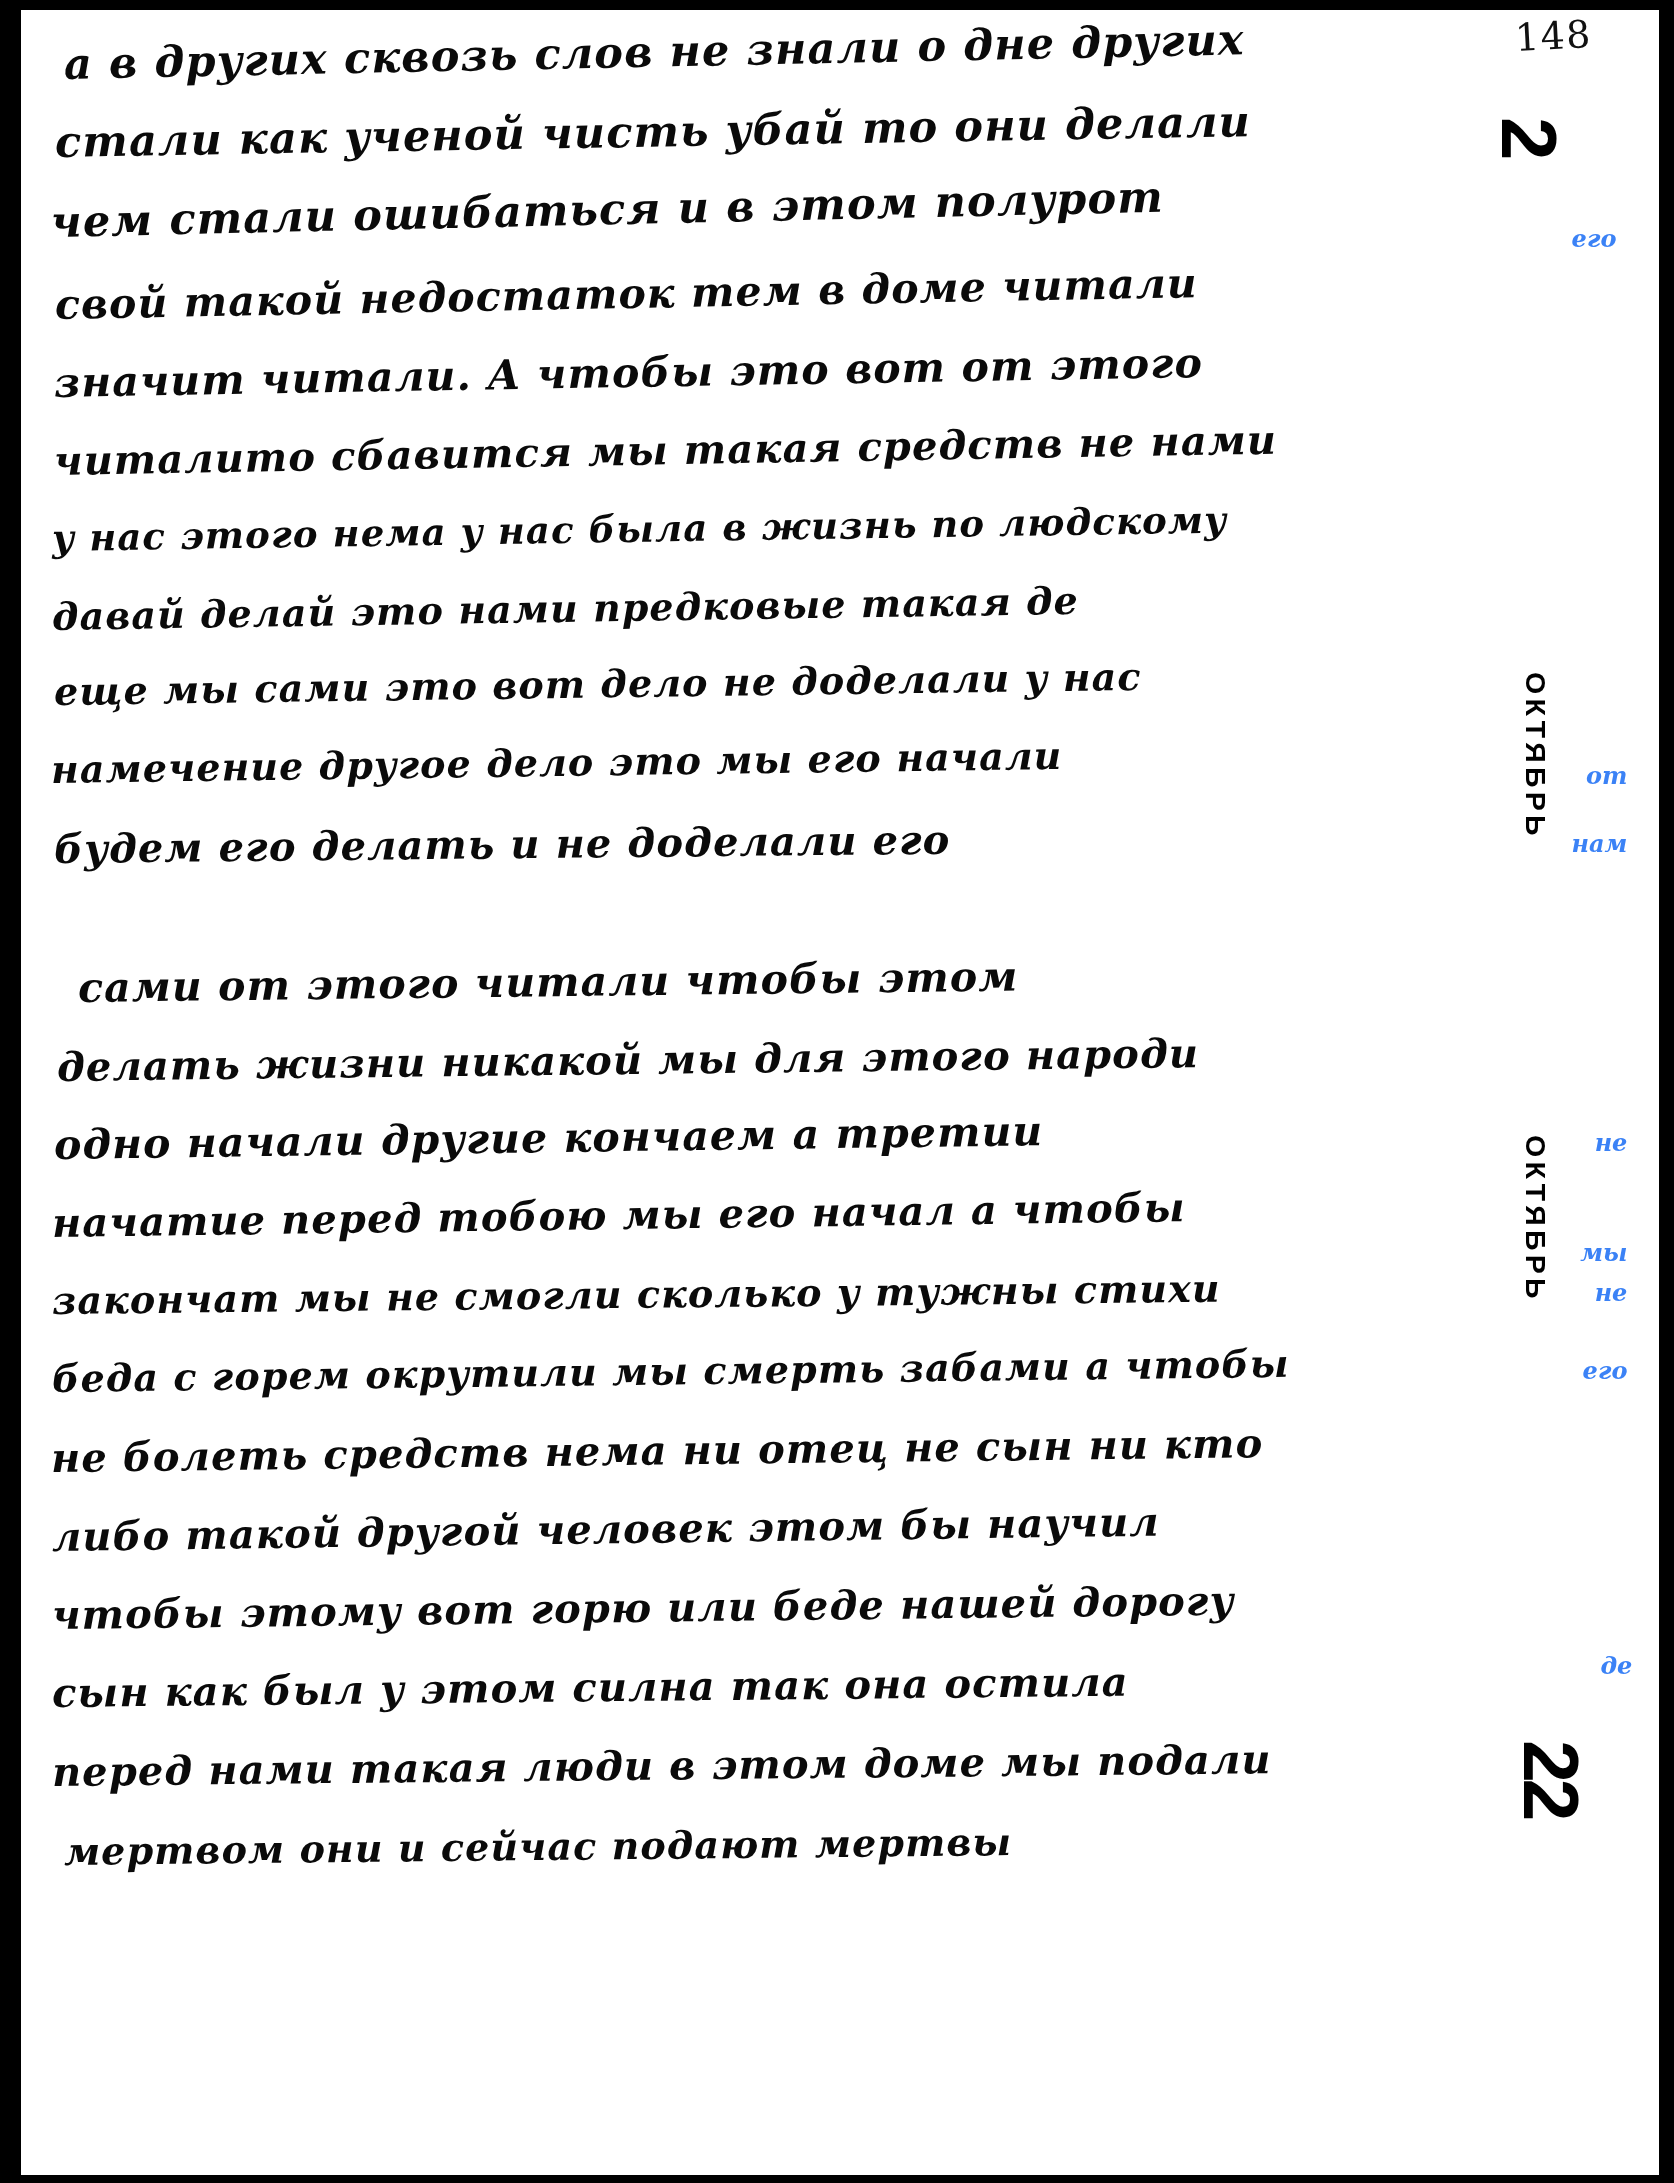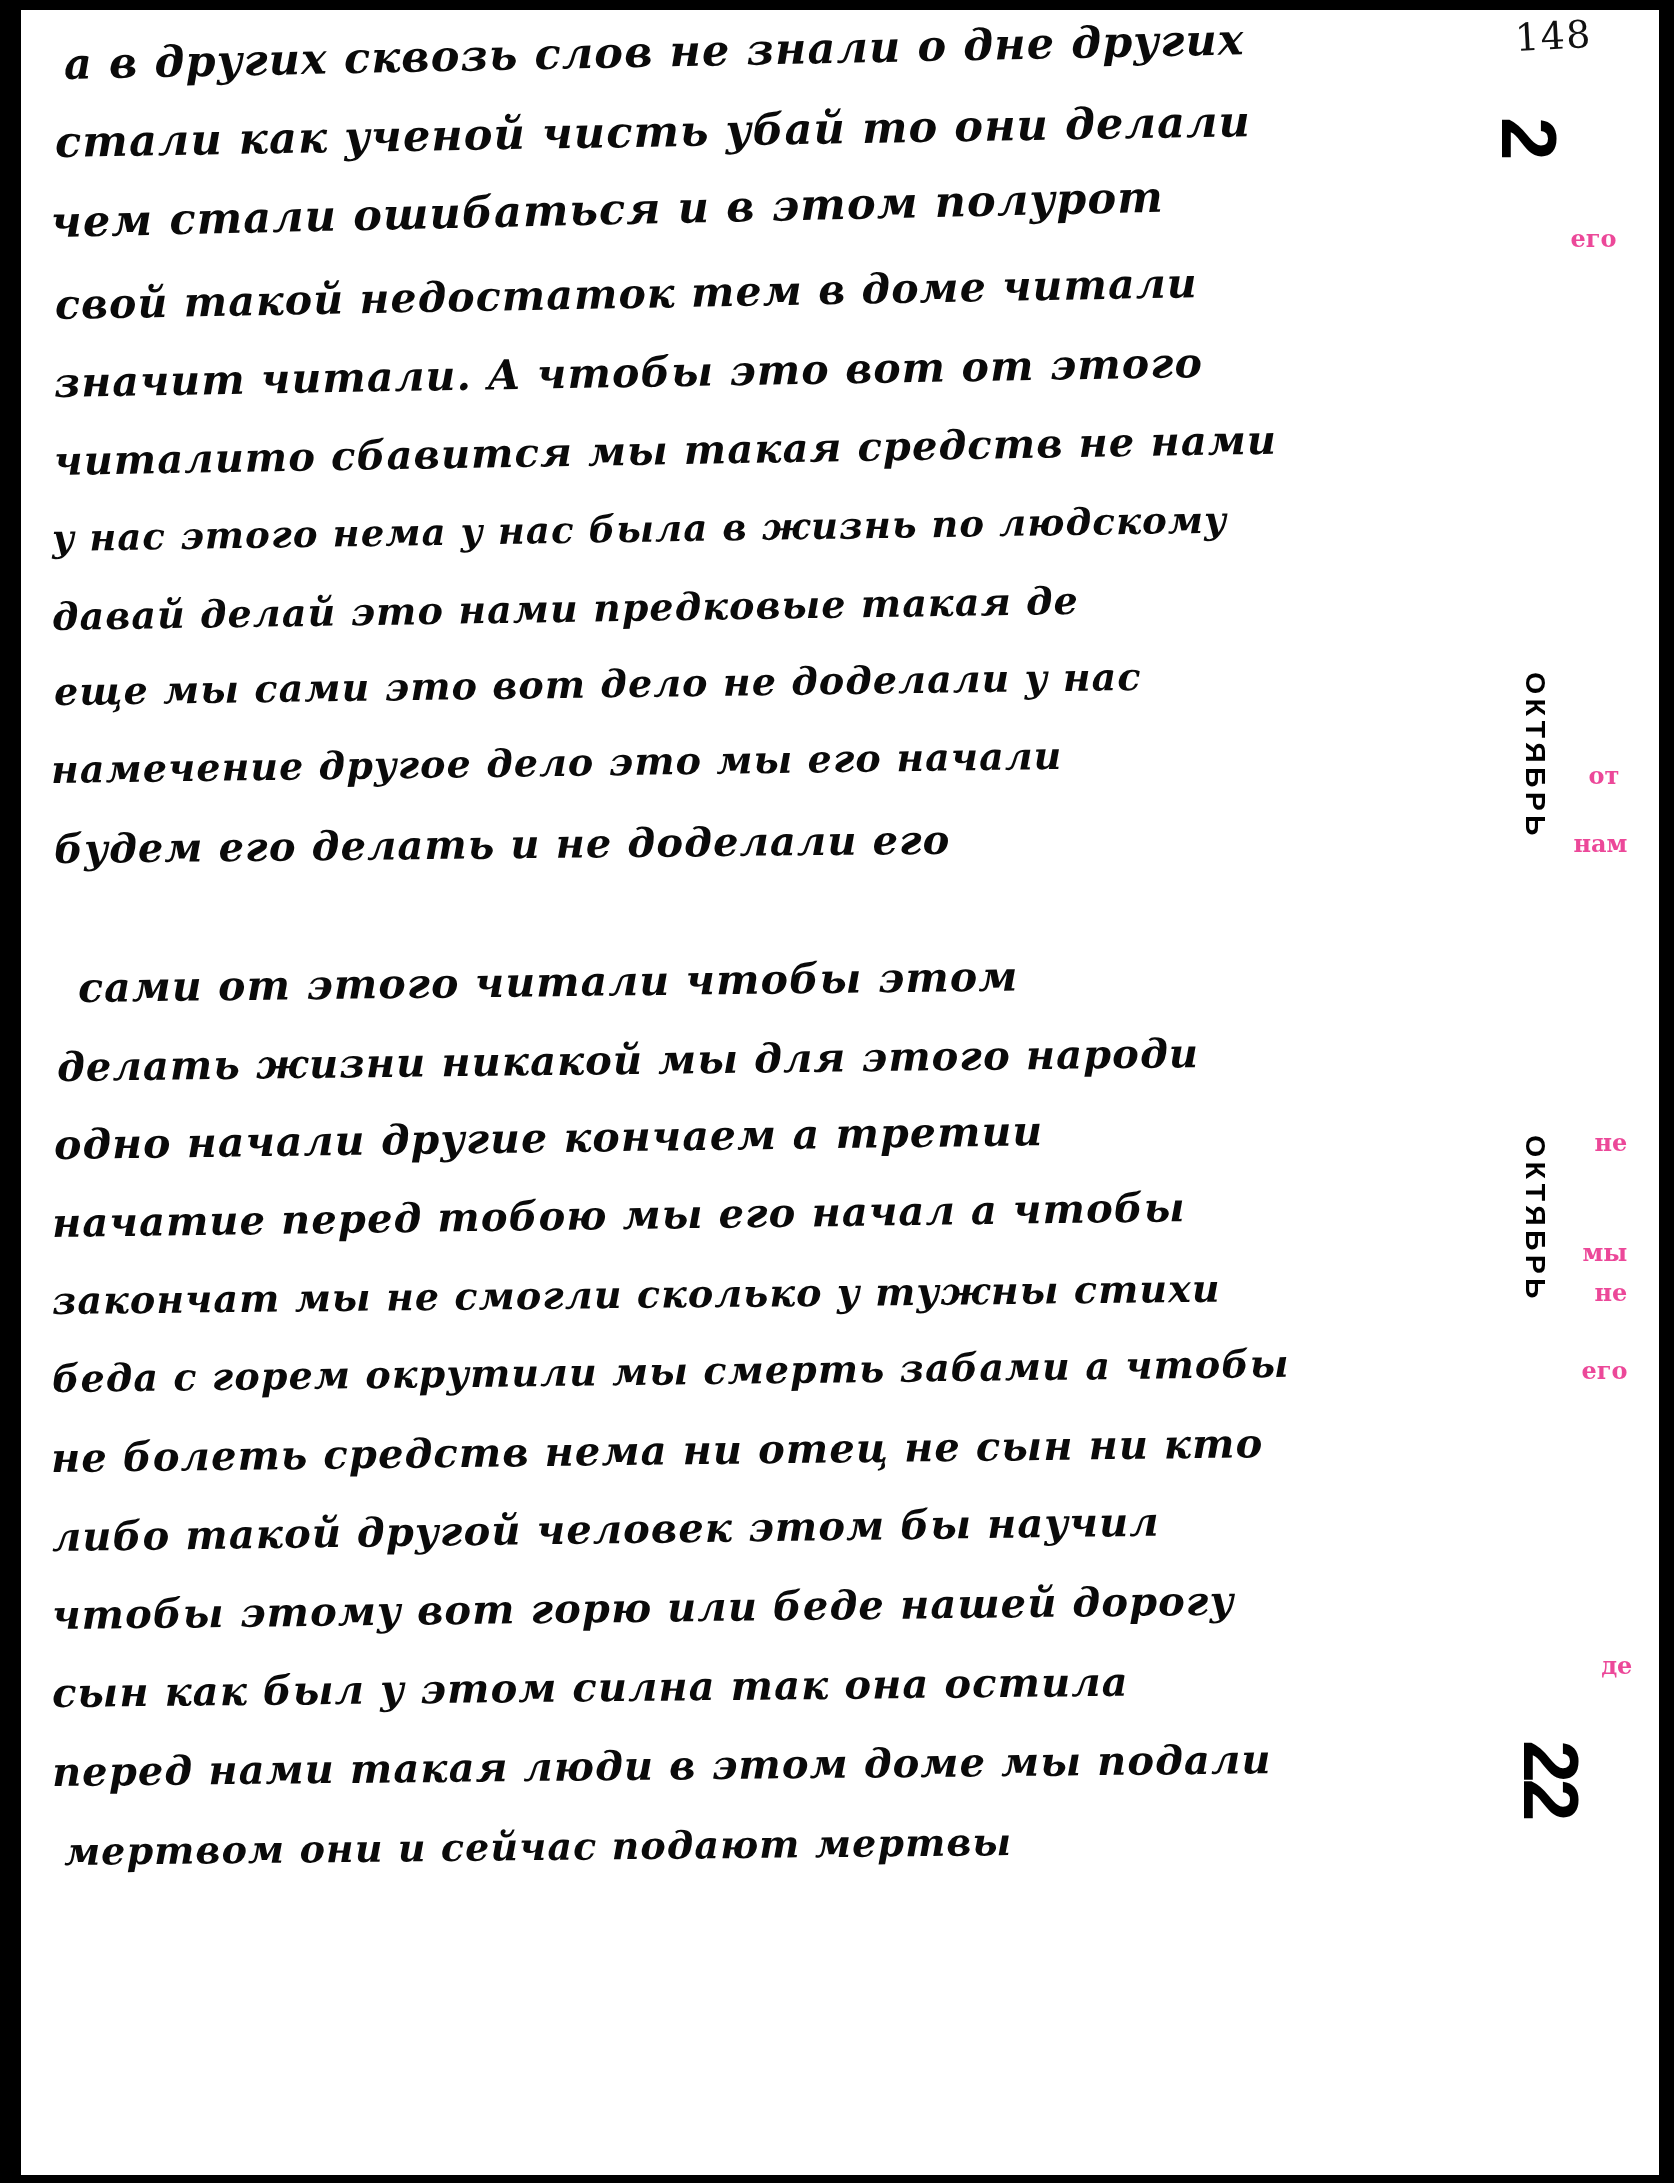--- a/index.html
+++ b/index.html
@@ -60,22 +60,23 @@
     color: #000;
     font-family: "Liberation Sans", sans-serif;
     font-weight: 700;
     font-size: 77px;
     writing-mode: vertical-rl;
     text-orientation: mixed;
     letter-spacing: -4.3px;
   }
   .margin-note {
     position: absolute;
-    color: #ec4899;
+    color: #3b82f6;
     font-family: "DejaVu Serif", serif;
+    font-style: italic;
     font-weight: 700;
     font-size: 24px;
     white-space: nowrap;
   }
 </style>
 </head>
 <body>
 
 <div id="page-sheet">
 
@@ -105,21 +106,21 @@
   <div class="hw-line" style="left:31px; top:1659px; font-size:40px; transform:rotate(-0.6deg);">сын как был у этом силна так она остила</div>
   <div class="hw-line" style="left:31px; top:1738px; font-size:40px; transform:rotate(-0.6deg);">перед нами такая люди в этом доме мы подали</div>
   <div class="hw-line" style="left:43px; top:1819px; font-size:38px; transform:rotate(-0.6deg);">мертвом они и сейчас подают мертвы</div>
 
   <div class="big-date" style="right:85px; top:107px; font-size:78px;">2</div>
 
   <div class="margin-note" style="right:43px; top:214px;">его</div>
 
   <div class="vert-stamp" style="right:107px; top:662px;">ОКТЯБРЬ</div>
 
-  <div class="margin-note" style="right:40px; top:751px;">от</div>
+  <div class="margin-note" style="right:32px; top:751px;">от</div>
   <div class="margin-note" style="right:32px; top:819px;">нам</div>
 
   <div class="vert-stamp" style="right:107px; top:1125px;">ОКТЯБРЬ</div>
 
   <div class="margin-note" style="right:32px; top:1118px;">не</div>
   <div class="margin-note" style="right:32px; top:1189px;margin-top:39px;">мы</div>
   <div class="margin-note" style="right:32px; top:1268px;">не</div>
   <div class="margin-note" style="right:32px; top:1346px;">его</div>
 
   <div class="big-date" style="right:64px; top:1730px;">22</div>

